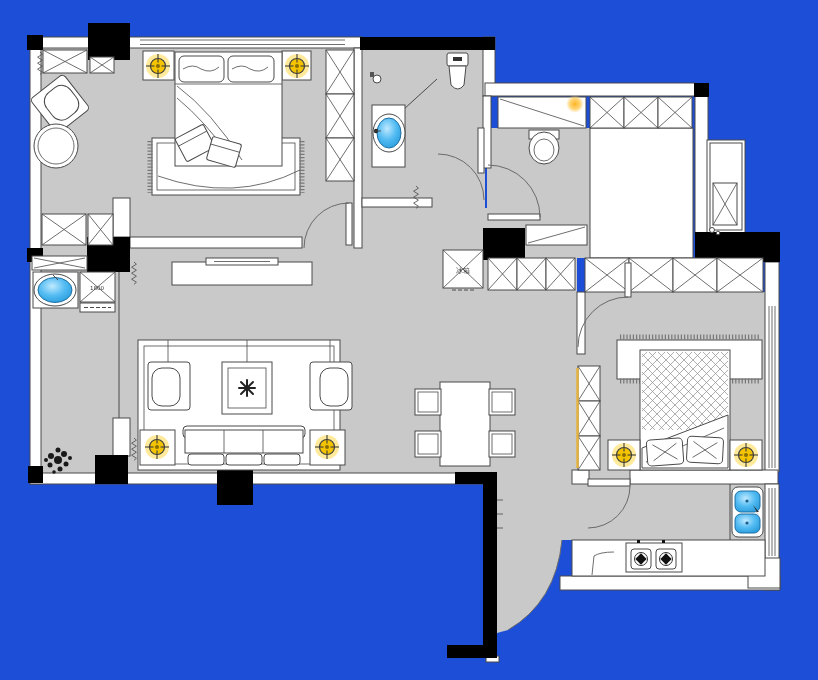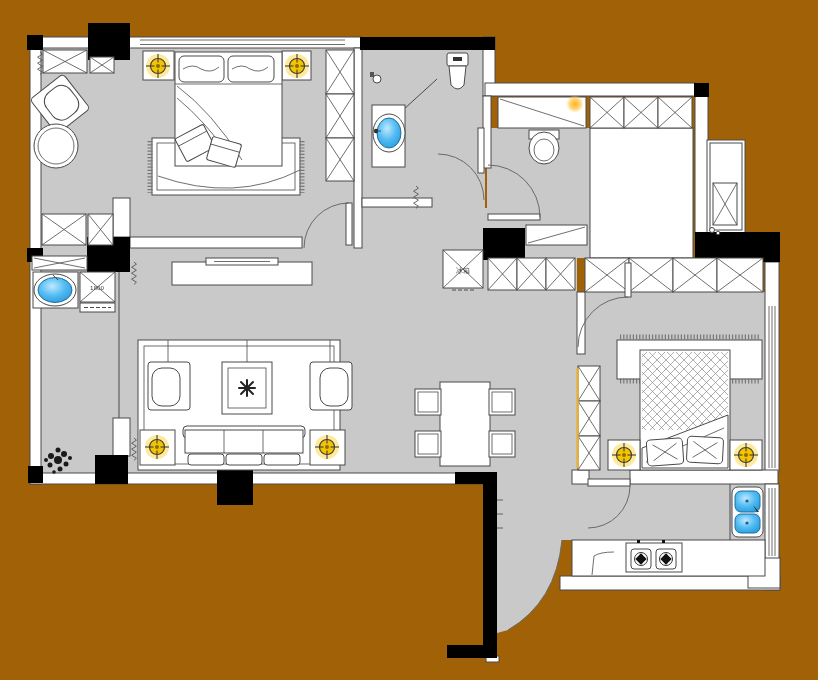--- a/index.html
+++ b/index.html
@@ -1,16 +1,16 @@
 <!DOCTYPE html>
 <html style="--floor: #c9c9c9; --wall: #4a4a4a; --column: #000000; --lamp-core: #f5c400; --lamp-glow: #ffdf66; --water: #3fb3f0; --water-light: #aee4ff; --accent: #e3b341;"><head>
 <meta charset="utf-8">
 <style>
   html,body{margin:0;padding:0;background:#fff;}
-  .canvas{position:relative;width:818px;height:680px;background:#a16207;overflow:hidden;
+  .canvas{position:relative;width:818px;height:680px;background:#1d4ed8;overflow:hidden;
           font-family:"DejaVu Sans", sans-serif;}
   svg{display:block}
   .floor{fill:var(--floor)}
   .wall{fill:#ffffff;stroke:var(--wall);stroke-width:1}
   .blk{fill:var(--column)}
   .fur{fill:#ffffff;stroke:var(--wall);stroke-width:1}
   .ln{stroke:var(--wall);fill:none;stroke-width:1}
   .thin{stroke-width:.8}
   .arc{stroke:#6a6a6a;fill:none;stroke-width:1}
   .fringe{stroke:#777;stroke-width:5;stroke-dasharray:1.2 2;fill:none}

